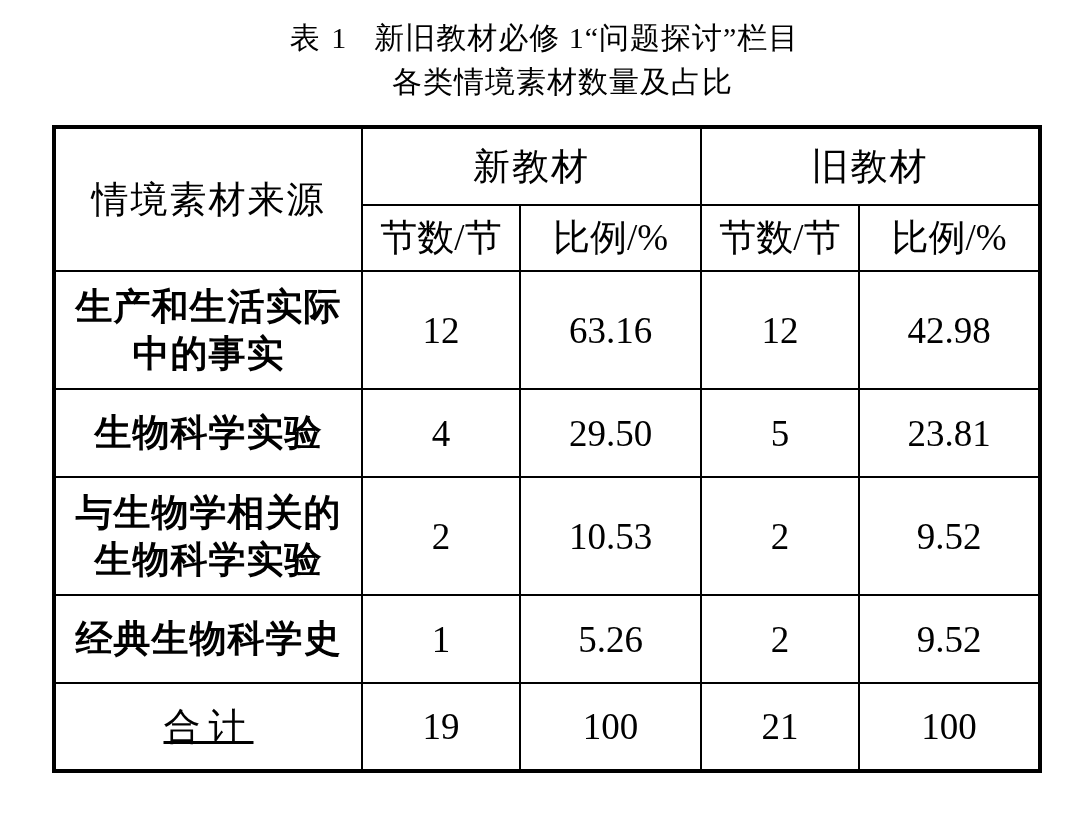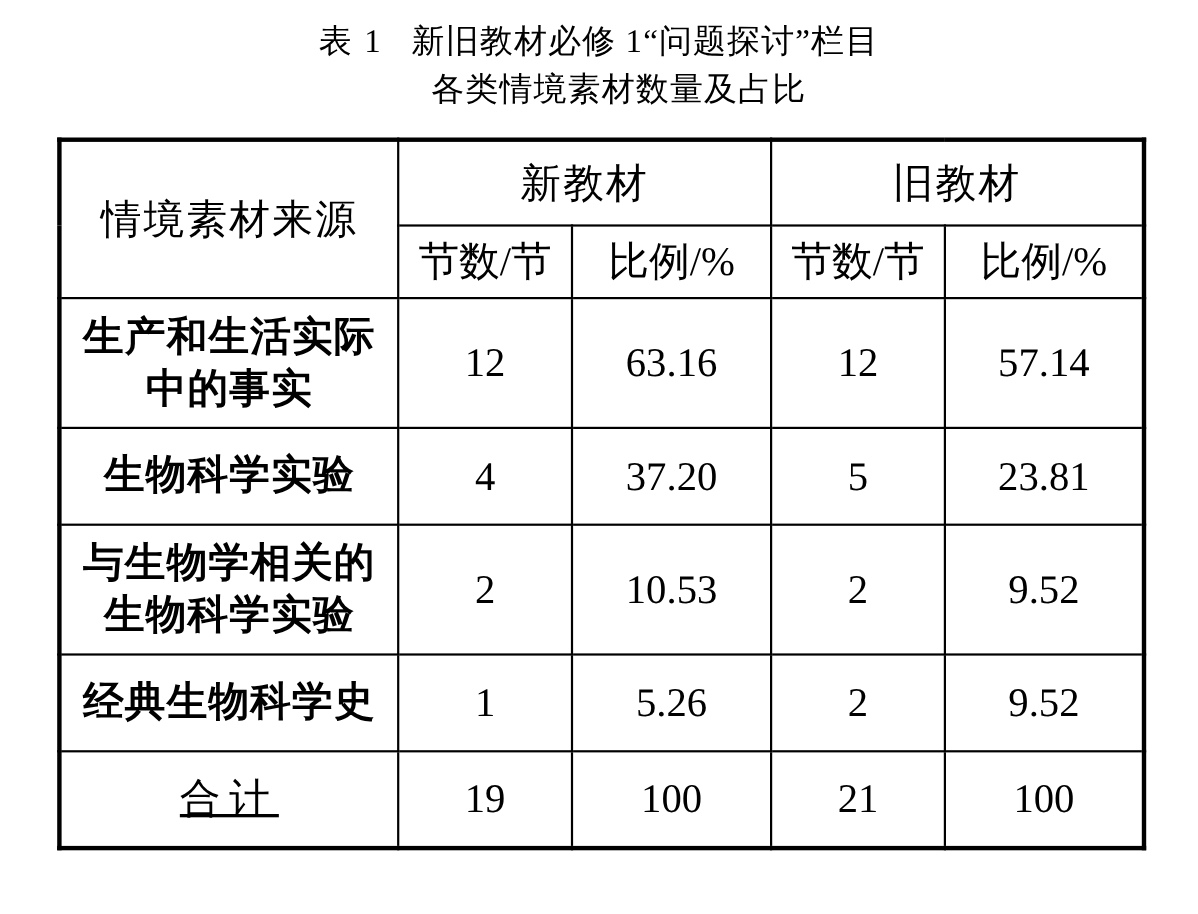--- a/index.html
+++ b/index.html
@@ -121,28 +121,28 @@
       </thead>
       <tbody>
         <tr class="row-tall">
           <td class="cell-label">
             <span class="l">生产和生活实际</span>
             <span class="l">中的事实</span>
           </td>
           <td class="cell-num">12</td>
           <td class="cell-num">63.16</td>
           <td class="cell-num">12</td>
-          <td class="cell-num">57.14</td>
+          <td class="cell-num">42.98</td>
         </tr>
         <tr class="row-med">
           <td class="cell-label">
             <span class="l">生物科学实验</span>
           </td>
           <td class="cell-num">4</td>
-          <td class="cell-num">37.20</td>
+          <td class="cell-num">29.50</td>
           <td class="cell-num">5</td>
           <td class="cell-num">23.81</td>
         </tr>
         <tr class="row-tall">
           <td class="cell-label">
             <span class="l">与生物学相关的</span>
             <span class="l">生物科学实验</span>
           </td>
           <td class="cell-num">2</td>
           <td class="cell-num">10.53</td>

